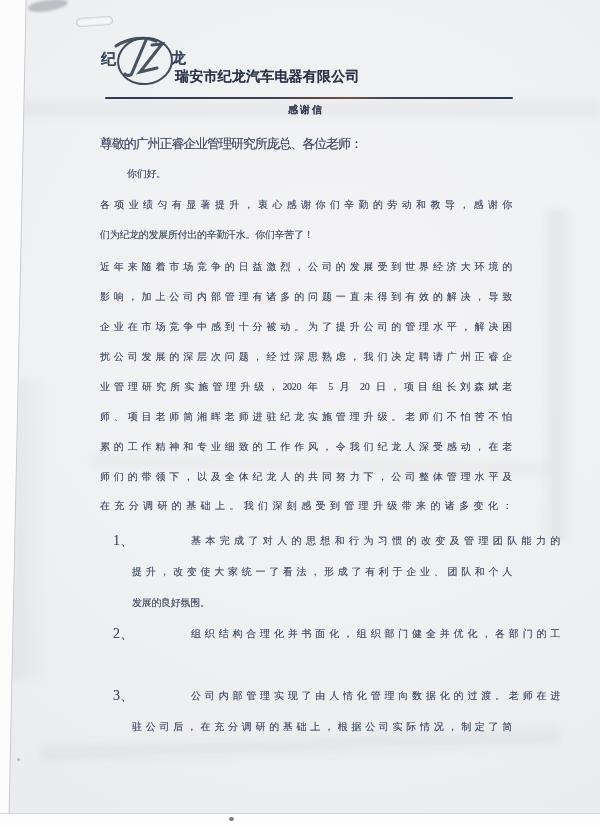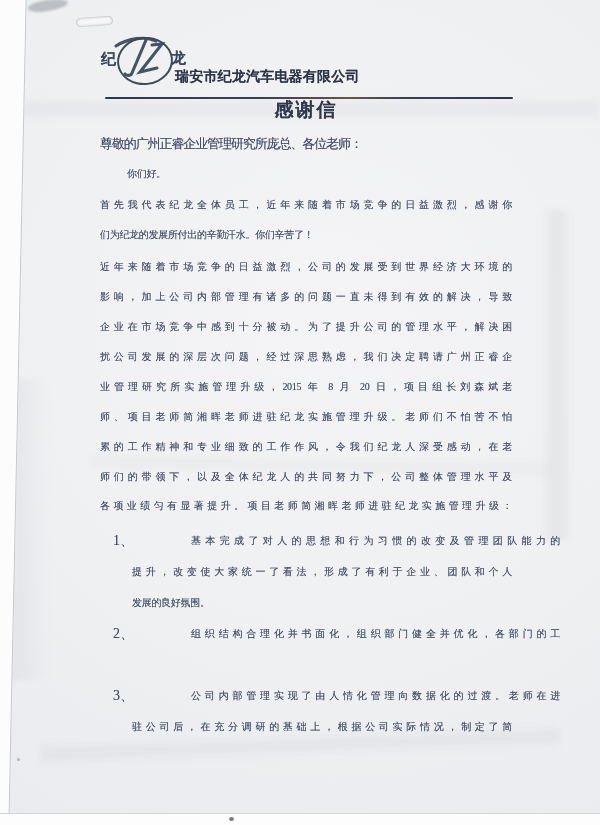--- a/index.html
+++ b/index.html
@@ -39,21 +39,21 @@
   .logo-char{position:absolute;font-weight:700;font-size:15px;color:#38455a;
     text-shadow:0 0 .6px rgba(56,69,90,.6);}
   .logo-char.left{left:101px;top:50px;}
   .logo-char.right{left:171px;top:49px;}
   .company{position:absolute;left:175px;top:66px;width:220px;height:22px;line-height:22px;
     font-size:14px;font-weight:700;color:#2b3347;letter-spacing:.2px;
     text-shadow:0 0 .6px rgba(43,51,71,.55);}
   .rule{position:absolute;left:105px;top:97px;width:408px;height:2px;border-radius:1px;
     background:linear-gradient(90deg,#2d3950 0%,#3a4054 38%,#5c484c 52%,#6b5647 60%,#3a4254 72%,#2d3950 100%);}
   .doc-title{position:absolute;left:100px;top:99px;width:412px;height:22px;line-height:22px;
-    text-align:center;font-size:19px;font-weight:700;letter-spacing:2px;color:#2e374c;
+    text-align:center;font-size:10px;font-weight:700;letter-spacing:2px;color:#2e374c;
     text-shadow:0 0 .6px rgba(46,55,76,.55);}
   
   .ln{position:absolute;left:100px;width:412px;height:22px;line-height:22px;
     font-size:10px;letter-spacing:-.3px;color:#424c66;white-space:nowrap;
     text-shadow:0 0 .6px rgba(66,76,102,.55);}
   .ln.j{white-space:normal;text-align:justify;text-align-last:justify;}
   .ln.sal{font-size:13px;letter-spacing:-1.1px;}
   .ln.greet{left:127px;}
   .num{position:absolute;width:30px;left:113px;height:22px;line-height:22px;
     font-size:14px;color:#424c66;text-shadow:0 0 .6px rgba(66,76,102,.55);}
@@ -87,32 +87,32 @@
   </svg>
   <div class="logo-char left">纪</div>
   <div class="logo-char right">龙</div>
   <div class="company">瑞安市纪龙汽车电器有限公司</div>
   <div class="rule"></div>
   <div class="doc-title">感谢信</div>
 
   <div class="ln sal" style="top:133px">尊敬的广州正睿企业管理研究所庞总、各位老师：</div>
   <div class="ln greet" style="top:163px">你们好。</div>
 
-  <div class="ln j" style="top:194px">首先我代表纪龙全体员工，近年来随着市场竞争的日益激烈，感谢你</div>
+  <div class="ln j" style="top:194px">各项业绩匀有显著提升，衷心感谢你们辛勤的劳动和教导，感谢你</div>
   <div class="ln" style="top:224px">们为纪龙的发展所付出的辛勤汗水。你们辛苦了！</div>
 
   <div class="ln j" style="top:256px">近年来随着市场竞争的日益激烈，公司的发展受到世界经济大环境的</div>
   <div class="ln j" style="top:286px">影响，加上公司内部管理有诸多的问题一直未得到有效的解决，导致</div>
   <div class="ln j" style="top:316px">企业在市场竞争中感到十分被动。为了提升公司的管理水平，解决困</div>
   <div class="ln j" style="top:346px">扰公司发展的深层次问题，经过深思熟虑，我们决定聘请广州正睿企</div>
-  <div class="ln j" style="top:376px">业管理研究所实施管理升级，2015 年 8 月 20 日，项目组长刘森斌老</div>
+  <div class="ln j" style="top:376px">业管理研究所实施管理升级，2020 年 5 月 20 日，项目组长刘森斌老</div>
   <div class="ln j" style="top:436px">累的工作精神和专业细致的工作作风，令我们纪龙人深受感动，在老</div>
   <div class="ln j" style="top:406px">师、项目老师简湘晖老师进驻纪龙实施管理升级。老师们不怕苦不怕</div>
   <div class="ln j" style="top:466px">师们的带领下，以及全体纪龙人的共同努力下，公司整体管理水平及</div>
-  <div class="ln j" style="top:495px">各项业绩匀有显著提升。项目老师简湘晖老师进驻纪龙实施管理升级：</div>
+  <div class="ln j" style="top:495px">在充分调研的基础上。我们深刻感受到管理升级带来的诸多变化：</div>
 
   <div class="num" style="top:530px">1、</div>
   <div class="ln li1 j" style="top:530px">基本完成了对人的思想和行为习惯的改变及管理团队能力的</div>
   <div class="ln li2 j" style="top:561px">提升，改变使大家统一了看法，形成了有利于企业、团队和个人</div>
   <div class="ln li2" style="top:592px">发展的良好氛围。</div>
 
   <div class="num" style="top:623px">2、</div>
   <div class="ln li1 j" style="top:623px">组织结构合理化并书面化，组织部门健全并优化，各部门的工</div>
 
   <div class="num" style="top:685px">3、</div>

